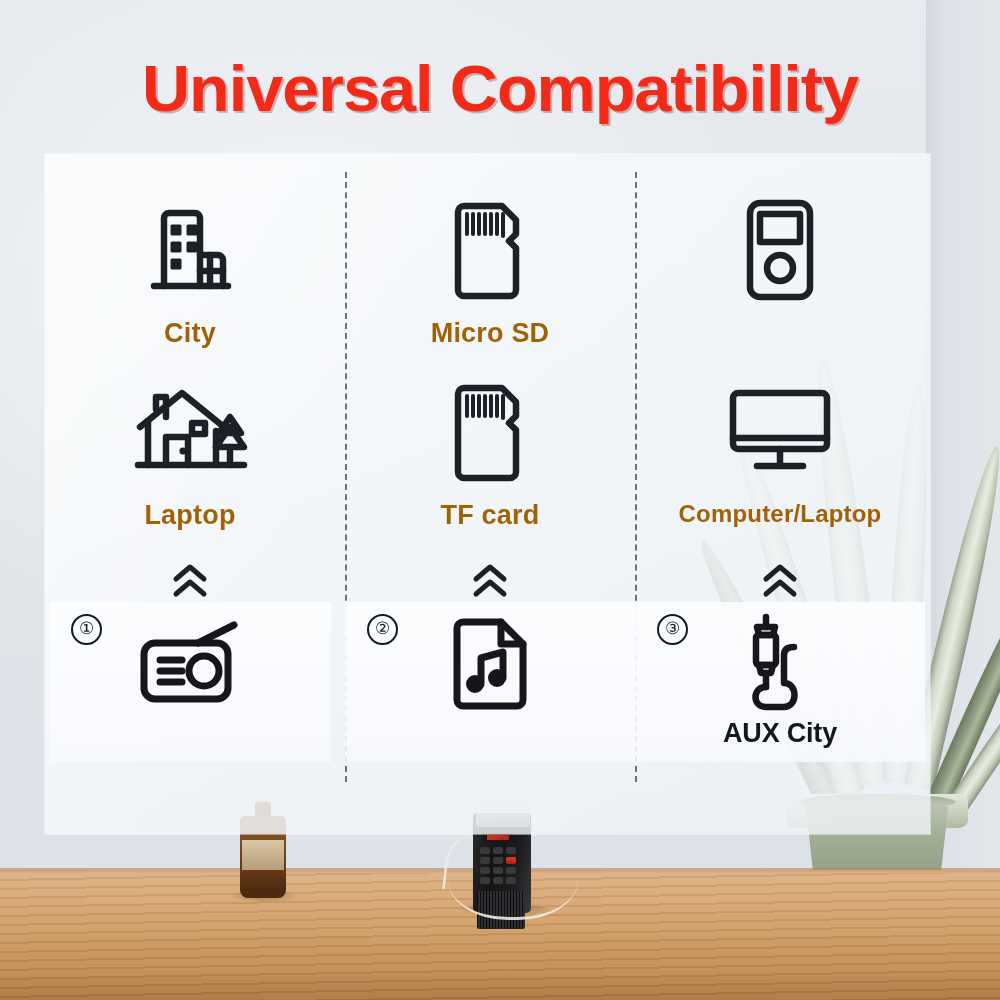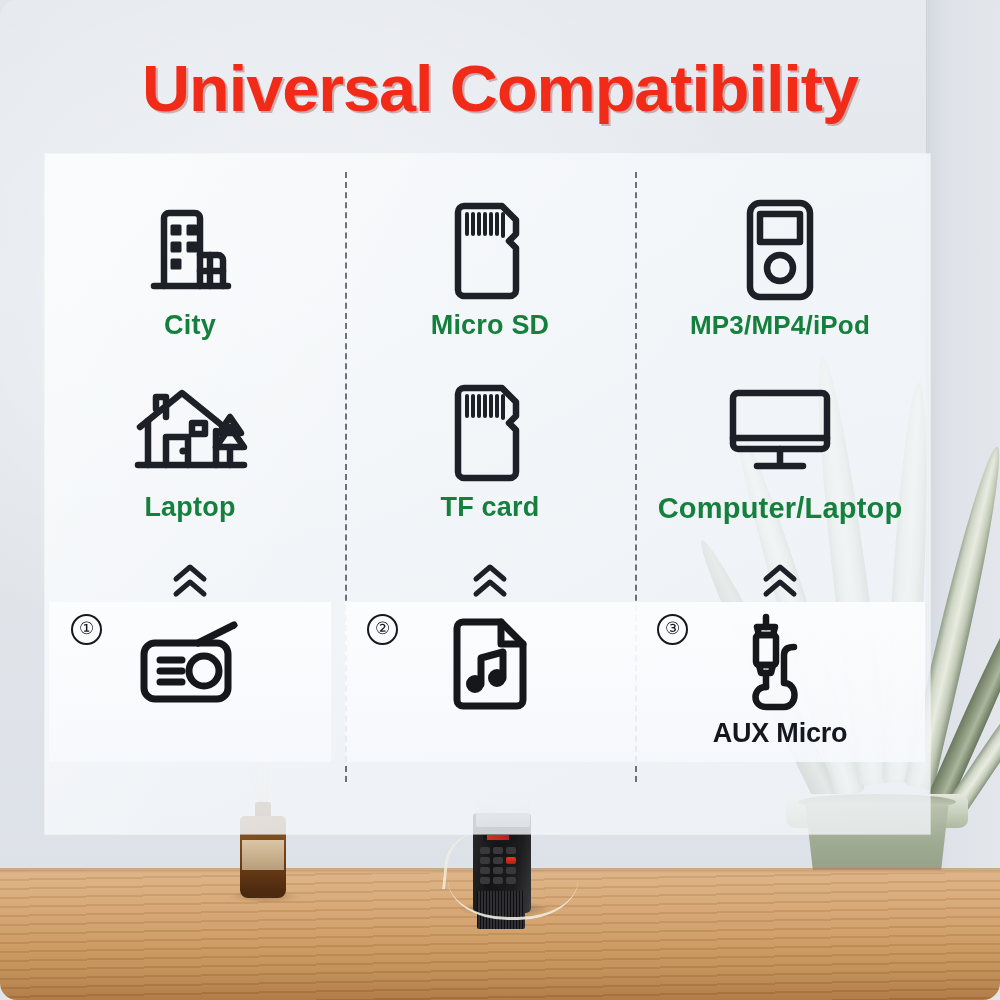--- a/index.html
+++ b/index.html
@@ -1,21 +1,21 @@
 <!DOCTYPE html>
 <html><head>
 <meta charset="utf-8">
 <style>
   html,body{margin:0;padding:0;}
   body{
     width:1000px;height:1000px;overflow:hidden;
     font-family:"Liberation Sans", sans-serif;
     background:#e2e6ea;
   }
-  #stage{position:relative;width:1000px;height:1000px;overflow:hidden;border-radius:17px;}
+  #stage{position:relative;width:1000px;height:1000px;overflow:hidden;}
 
   
   .bg-wall{
     position:absolute;left:0;top:0;width:1000px;height:878px;
     background:
       linear-gradient(180deg,#e7eaef 0%,#e4e8ed 30%,#e1e5ea 62%,#dde2e8 100%);
   }
   .bg-wall:after{
     content:"";position:absolute;inset:0;
     background:radial-gradient(ellipse 70% 60% at 30% 35%,rgba(255,255,255,.55),rgba(255,255,255,0) 70%);
@@ -170,26 +170,26 @@
 
   .cell{position:absolute;left:0;width:290px;text-align:center;}
   .cell.r1{top:40px;height:180px;}
   .cell.r2{top:222px;height:180px;}
 
   .icon-wrap{
     display:flex;align-items:center;justify-content:center;
     height:112px;
   }
   .cap{
-    font-weight:bold;color:#15803d;letter-spacing:.2px;
-    margin-top:4px;
+    font-weight:bold;color:#a16207;letter-spacing:.2px;
+    margin-top:12px;
   }
   .cap.sz28{font-size:27px;}
   .cap.sz26{font-size:26px;}
-  .cap.sz25{font-size:29px;}
+  .cap.sz25{font-size:24px;}
 
   
   .chev{
     position:absolute;top:404px;left:0;width:290px;height:46px;
     display:flex;align-items:center;justify-content:center;
   }
 
   
   .hcard{
     position:absolute;top:448px;left:4px;width:282px;height:160px;
@@ -417,21 +417,20 @@
   <div class="col c3">
 
     <div class="cell r1">
       <div class="icon-wrap">
         <svg width="76" height="106" viewBox="0 0 76 106" fill="none" stroke="#1d2026" stroke-width="6.5" stroke-linecap="round" stroke-linejoin="round">
           <rect x="8" y="6" width="60" height="94" rx="10"></rect>
           <rect x="18" y="17" width="40" height="28"></rect>
           <circle cx="38" cy="71" r="13"></circle>
         </svg>
       </div>
-      <div class="cap sz26">MP3/MP4/iPod</div>
     </div>
 
     <div class="cell r2">
       <div class="icon-wrap">
         <svg width="110" height="94" viewBox="0 0 110 94" fill="none" stroke="#1d2026" stroke-width="6.5" stroke-linecap="round" stroke-linejoin="round">
           <rect x="8" y="8" width="94" height="56" rx="5"></rect>
           <path d="M8 53h94"></path>
           <path d="M55 64v16"></path>
           <path d="M32 81h46"></path>
         </svg>
@@ -451,17 +450,17 @@
       <div class="hicon">
         <svg width="86" height="102" viewBox="0 0 86 102" fill="none" stroke="#15171b" stroke-width="6.5" stroke-linecap="round" stroke-linejoin="round">
           <path d="M29 4v10"></path>
           <path d="M20 14h18l-2 8H22z"></path>
           <rect x="19" y="22" width="20" height="30" rx="3"></rect>
           <path d="M22 52h14l-2 8H24z"></path>
           <path d="M29 60v14"></path>
           <path d="M29 74c-14 0-14 20 0 20h18c14 0 14-24 0-24h-0V42c0-7 6-8 10-8"></path>
         </svg>
       </div>
-      <div class="hcap">AUX Micro</div>
+      <div class="hcap">AUX City</div>
     </div>
   </div>
 
 </div>
 
 </body></html>

